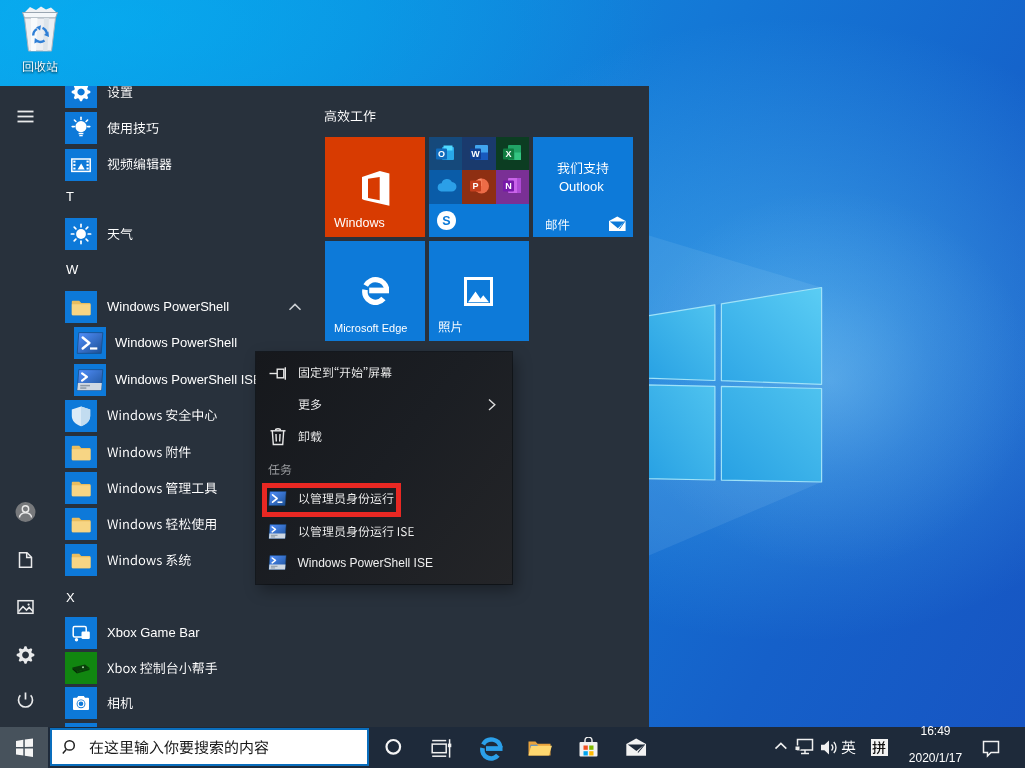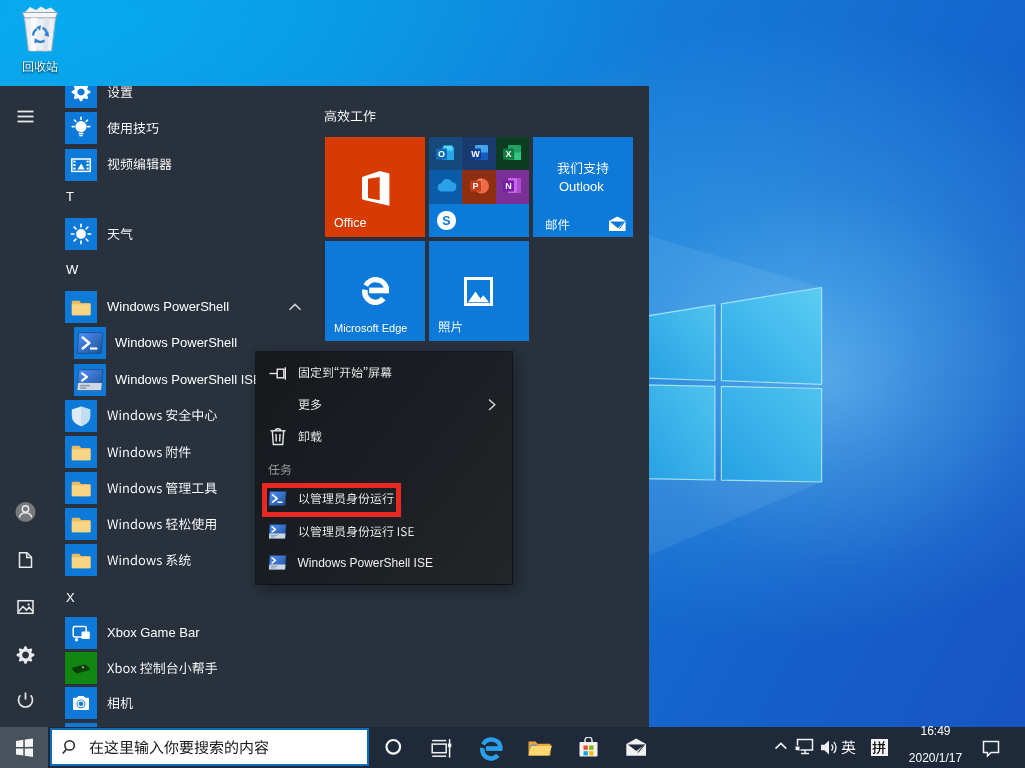--- a/index.html
+++ b/index.html
@@ -248,21 +248,21 @@
     <path d="M3.5 8.8 L9 3.4 L14.5 8.8" fill="none" stroke="#cfd2d6" stroke-width="1.5"></path>
   </svg>
 <div class="abs" style="left:65px;top:722.5px;width:32px;height:4.5px;background:#0d79d9"></div>
 <svg style="position:absolute;left:323.5px;top:108.0px;overflow:visible" width="54" height="17" viewBox="0 0 54 17">
     <path transform="translate(0,13)" d="M3.7 -7.3H9.3V-6.1H3.7ZM2.7 -8V-5.4H10.4V-8ZM5.7 -10.7 6.1 -9.6H0.8V-8.7H12.2V-9.6H7.2C7 -10 6.9 -10.5 6.7 -11ZM1.2 -4.6V1H2.2V-3.8H10.8V0C10.8 0.2 10.7 0.2 10.6 0.2C10.4 0.2 9.8 0.2 9.2 0.2C9.4 0.4 9.5 0.7 9.6 0.9C10.4 0.9 10.9 0.9 11.3 0.8C11.6 0.7 11.8 0.5 11.8 0V-4.6ZM3.7 -3.1V0.3H4.6V-0.4H9.2V-3.1ZM4.6 -2.3H8.3V-1.1H4.6Z M15.2 -7.8C14.8 -6.8 14.1 -5.7 13.5 -5C13.7 -4.9 14 -4.5 14.1 -4.4C14.8 -5.2 15.6 -6.4 16 -7.6ZM17.3 -7.4C17.9 -6.7 18.5 -5.8 18.8 -5.1L19.6 -5.6C19.3 -6.2 18.7 -7.2 18.1 -7.8ZM15.6 -10.6C16 -10.1 16.4 -9.5 16.5 -9H13.8V-8.1H19.7V-9H16.7L17.4 -9.3C17.3 -9.8 16.8 -10.5 16.4 -10.9ZM14.8 -4.7C15.3 -4.2 15.9 -3.6 16.4 -3C15.6 -1.7 14.7 -0.7 13.5 0C13.7 0.2 14.1 0.5 14.2 0.7C15.3 -0 16.2 -1 17 -2.2C17.5 -1.5 18 -0.8 18.3 -0.3L19.1 -0.9C18.7 -1.5 18.1 -2.3 17.5 -3.1C17.8 -3.8 18.1 -4.7 18.4 -5.5L17.5 -5.7C17.3 -5 17.1 -4.4 16.8 -3.9C16.4 -4.3 15.9 -4.8 15.5 -5.2ZM21.5 -7.6H23.7C23.5 -5.9 23.1 -4.4 22.4 -3.2C21.9 -4.3 21.5 -5.5 21.2 -6.7ZM21.4 -10.9C21 -8.6 20.4 -6.4 19.3 -5C19.5 -4.8 19.8 -4.4 20 -4.2C20.2 -4.6 20.4 -5 20.7 -5.4C21 -4.3 21.4 -3.2 21.9 -2.3C21.1 -1.2 20.1 -0.3 18.7 0.4C18.9 0.5 19.3 0.9 19.4 1.1C20.6 0.4 21.6 -0.4 22.4 -1.4C23.1 -0.4 23.9 0.5 24.9 1C25 0.8 25.4 0.4 25.6 0.2C24.5 -0.3 23.7 -1.2 23 -2.3C23.8 -3.7 24.3 -5.5 24.7 -7.6H25.4V-8.6H21.8C22 -9.3 22.2 -10 22.3 -10.8Z M26.7 -0.9V0H38.4V-0.9H33V-8.4H37.7V-9.5H27.4V-8.4H31.9V-0.9Z M45.8 -10.8C45.2 -8.9 44.1 -7 43 -5.7C43.2 -5.6 43.6 -5.3 43.7 -5.1C44.4 -5.8 45 -6.8 45.6 -7.8H46.5V1H47.5V-2.1H51.4V-3.1H47.5V-5H51.2V-5.9H47.5V-7.8H51.5V-8.7H46C46.3 -9.3 46.6 -9.9 46.8 -10.5ZM42.7 -10.9C42 -8.9 40.8 -6.9 39.5 -5.7C39.6 -5.5 39.9 -4.9 40 -4.7C40.5 -5.2 40.9 -5.7 41.3 -6.3V1H42.3V-7.8C42.8 -8.7 43.3 -9.6 43.6 -10.6Z" fill="#fff"></path>
   </svg>
 <div class="tile" style="left:325px;top:137px;width:100px;height:100px;background:#d83b01"></div>
 <svg class="abs" style="left:362px;top:170.5px" width="28" height="35" viewBox="0 0 28 35">
     <path fill-rule="evenodd" d="M0 5.9 L17.8 0.1 L27.4 2.5 L27.4 34.7 L2 29 L0 28 Z M6 7.8 L17.7 5.9 L17.7 29.3 L6 27 Z" fill="#fff"></path>
   </svg>
-<div class="lt" style="left:334px;top:214px;font-size:12.5px">Office</div>
+<div class="lt" style="left:334px;top:214px;font-size:12.5px">Windows</div>
 <div class="abs" style="left:429px;top:137px;width:33.4px;height:33.4px;background:#15497b"></div>
 <div class="abs" style="left:462.3px;top:137px;width:33.4px;height:33.4px;background:#1a3a6d"></div>
 <div class="abs" style="left:495.6px;top:137px;width:33.4px;height:33.4px;background:#0c3d22"></div>
 <div class="abs" style="left:429px;top:170.3px;width:33.4px;height:33.4px;background:#0a5ca8"></div>
 <div class="abs" style="left:462.3px;top:170.3px;width:33.4px;height:33.4px;background:#8e2f12"></div>
 <div class="abs" style="left:495.6px;top:170.3px;width:33.4px;height:33.4px;background:#7a3095"></div>
 <div class="abs" style="left:429px;top:203.6px;width:100px;height:33.4px;background:#0c7ad8"></div>
 <svg class="abs" style="left:436px;top:144px" width="20" height="20">
     <rect x="6" y="3" width="12" height="13" rx="1" fill="#28a8ea"></rect>
     <rect x="7.5" y="1.5" width="9" height="5" fill="#50d9ff"></rect>

